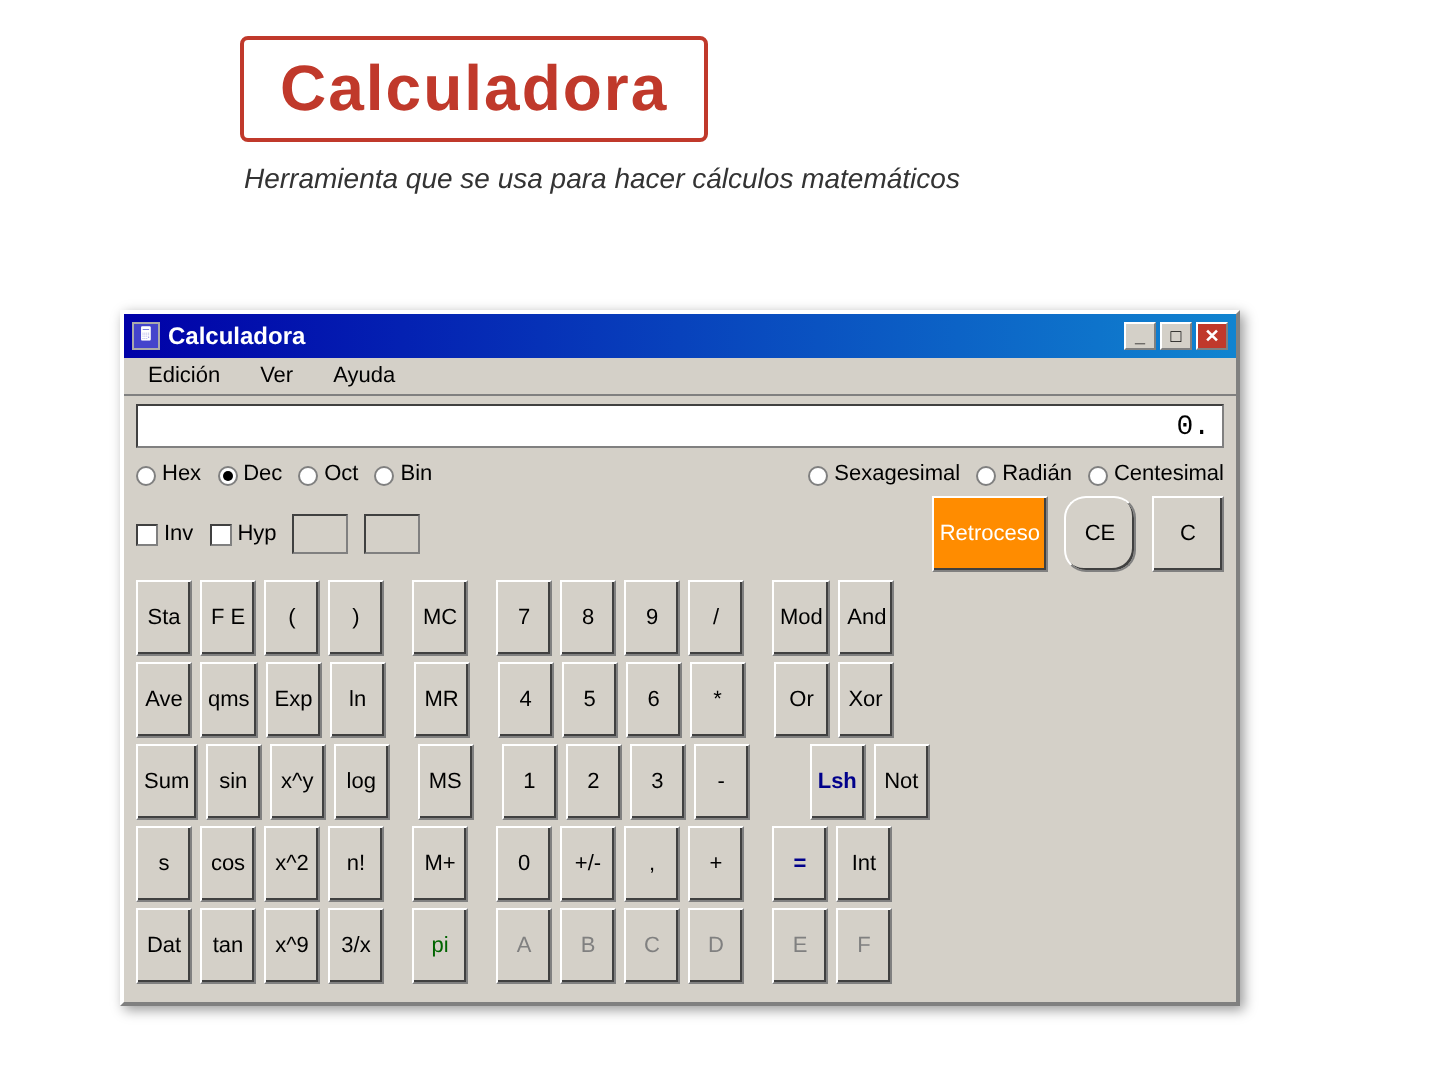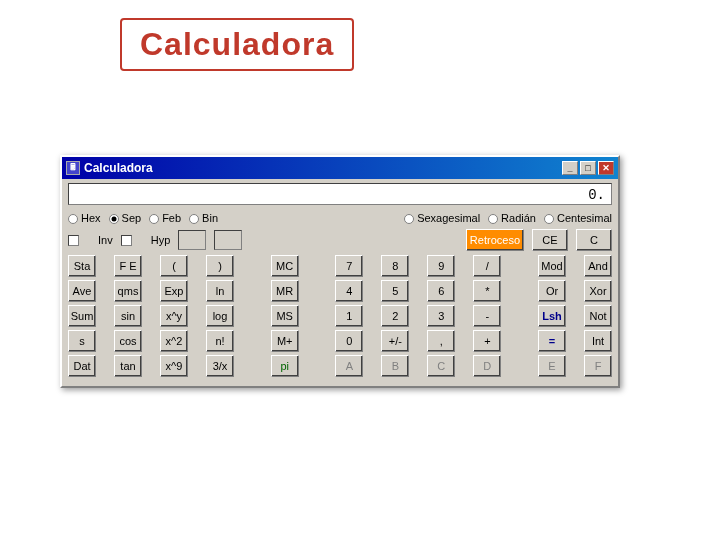--- a/index.html
+++ b/index.html
@@ -162,21 +162,21 @@
       border-radius: 50%;
       background: #000;
       position: absolute;
       top: 50%;
       left: 50%;
       transform: translate(-50%, -50%);
     }
     .checkbox-group {
       display: flex;
       align-items: center;
-      gap: 19px;
+      gap: 3px;
     }
     .checkbox-input {
       width: 11px;
       height: 11px;
       border: 1px solid #808080;
       background: #fff;
       border-top: 1px solid #404040;
       border-left: 1px solid #404040;
       display: inline-block;
     }
@@ -190,75 +190,81 @@
     .calc-btn {
       background: #d4d0c8;
       border: 1px solid #808080;
       border-top: 1px solid #fff;
       border-left: 1px solid #fff;
       box-shadow: inset -1px -1px 0 #404040;
       font-size: 11px;
       cursor: pointer;
       padding: 1px 3px;
       min-width: 28px;
-      height: 22px;
+      height: 38px;
       display: inline-flex;
       align-items: center;
       justify-content: center;
       user-select: none;
     }
     .calc-btn.wide { min-width: 42px; }
     .calc-btn.orange-bg { background: #ff8c00; color: #fff; }
 
     
     .btn-row {
       display: flex;
-      gap: 18px;
+      gap: 4px;
       margin-bottom: 3px;
       align-items: center;
     }
   </style>
 </head>
 <body>
 
 <div class="page-title-area">
   <div class="calc-title-box">
     <span>Calculadora</span>
   </div>
+  <div class="subtitle">Herramienta que se usa para hacer cálculos matemáticos</div>
 </div>
 
 <div class="calc-window">
 
   <div class="title-bar">
     <div class="title-bar-left">
       <div class="title-bar-icon">🖩</div>
       <span>Calculadora</span>
     </div>
     <div class="title-bar-buttons">
       <div class="title-btn">_</div>
       <div class="title-btn">□</div>
       <div class="title-btn close-btn">✕</div>
     </div>
   </div>
 
+  <div class="menu-bar">
+    <span class="menu-item">Edición</span>
+    <span class="menu-item">Ver</span>
+    <span class="menu-item">Ayuda</span>
+  </div>
 
   <div class="display-area">0.</div>
 
   <div class="radio-row">
     <div class="radio-group">
       <span class="radio-input"></span>
       <span>Hex</span>
     </div>
     <div class="radio-group">
       <span class="radio-input checked"></span>
-      <span>Sep</span>
-    </div>
-    <div class="radio-group">
-      <span class="radio-input"></span>
-      <span>Feb</span>
+      <span>Dec</span>
+    </div>
+    <div class="radio-group">
+      <span class="radio-input"></span>
+      <span>Oct</span>
     </div>
     <div class="radio-group">
       <span class="radio-input"></span>
       <span>Bin</span>
     </div>
     <div style="flex:1"></div>
     <div class="radio-group">
       <span class="radio-input"></span>
       <span>Sexagesimal</span>
     </div>
@@ -279,21 +285,21 @@
     </div>
     <div class="checkbox-group">
       <span class="checkbox-input"></span>
       <span style="font-size:11px;text-align:right;">Hyp</span>
     </div>
 
     <div style="width:28px; height:20px; background:#d4d0c8; border:1px solid #808080; border-top:1px solid #404040; border-left:1px solid #404040;"></div>
     <div style="width:28px; height:20px; background:#d4d0c8; border:1px solid #808080; border-top:1px solid #404040; border-left:1px solid #404040;"></div>
     <div style="flex:1"></div>
     <button class="calc-btn wide orange-bg">Retroceso</button>
-    <button class="calc-btn" style="min-width:36px;">CE</button>
+    <button class="calc-btn" style="min-width:36px;border-radius:11px;">CE</button>
     <button class="calc-btn" style="min-width:36px;">C</button>
   </div>
 
   <div class="buttons-area">
 
     <div class="btn-row">
       <button class="calc-btn">Sta</button>
       <button class="calc-btn">F E</button>
       <button class="calc-btn">(</button>
       <button class="calc-btn">)</button>
@@ -332,21 +338,21 @@
       <button class="calc-btn">x^y</button>
       <button class="calc-btn">log</button>
       <div style="width:6px;"></div>
       <button class="calc-btn">MS</button>
       <div style="width:6px;"></div>
       <button class="calc-btn">1</button>
       <button class="calc-btn">2</button>
       <button class="calc-btn">3</button>
       <button class="calc-btn">-</button>
       <div style="width:6px;"></div>
-      <button class="calc-btn" style="color:#00008b; font-weight:bold;">Lsh</button>
+      <button class="calc-btn" style="color:#00008b; font-weight:bold;margin-left:16px;">Lsh</button>
       <button class="calc-btn">Not</button>
     </div>
 
     <div class="btn-row">
       <button class="calc-btn">s</button>
       <button class="calc-btn">cos</button>
       <button class="calc-btn">x^2</button>
       <button class="calc-btn">n!</button>
       <div style="width:6px;"></div>
       <button class="calc-btn">M+</button>

